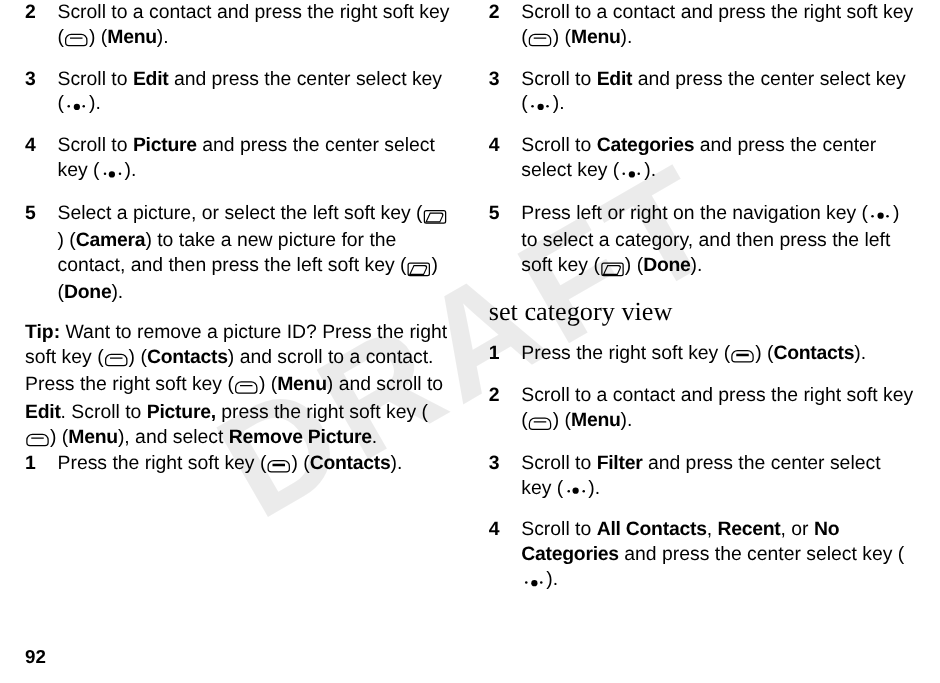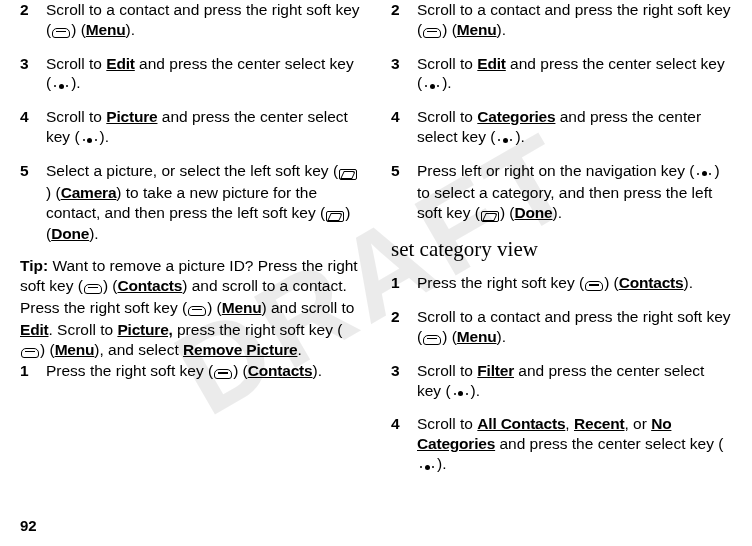--- a/index.html
+++ b/index.html
@@ -44,21 +44,21 @@
   .step .num {
     font-weight: bold;
     width: 26px;
     flex-shrink: 0;
     font-size: 15.5px;
   }
   .step .txt {
     flex: 1;
   }
   .b { font-weight: bold; font-family: Arial, sans-serif; font-stretch: condensed; }
-  .tight { letter-spacing: -0.2px; text-decoration: underline; }
+  .tight { letter-spacing: -0.2px; }
   .tip {
     margin-top: 6px;
     margin-bottom: 0;
   }
   .heading {
     font-size: 21px;
     font-weight: normal;
     margin: 3px 0 10px 0;
     font-family: Liberation Serif, serif;
   }

